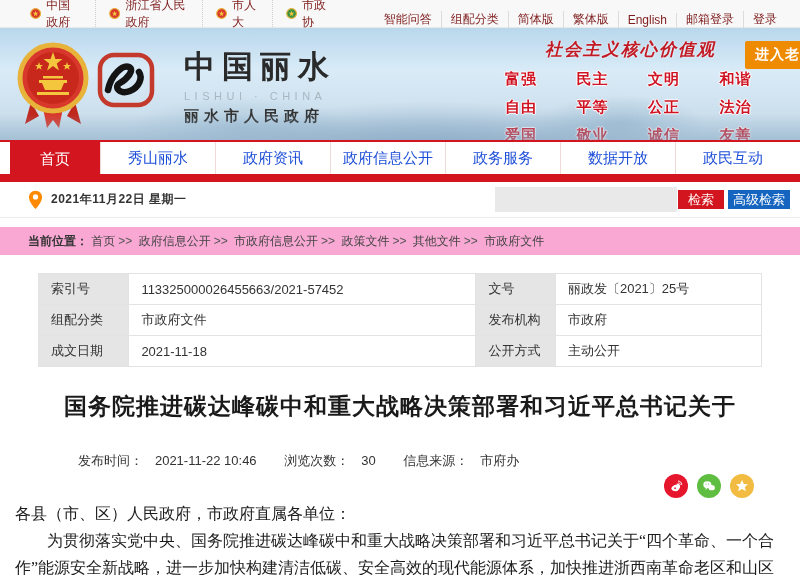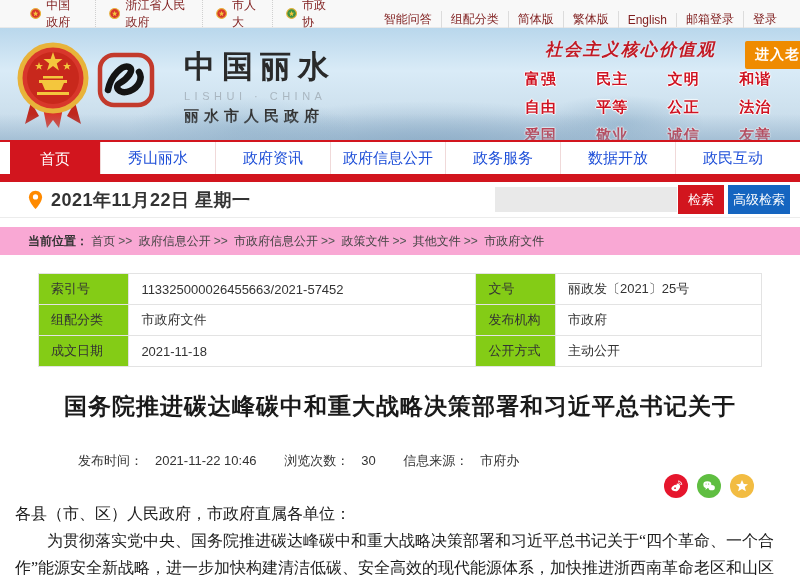--- a/index.html
+++ b/index.html
@@ -37,59 +37,59 @@
   .sitesub { font-size:15px; font-weight:bold; letter-spacing:5px; color:#333; margin-top:5px; }
   .values-title { position:absolute; left:545px; top:10px; width:200px;
     font-family:"Liberation Serif","DejaVu Serif",serif; font-style:italic;
     font-weight:bold; font-size:17px; color:#c11a25; letter-spacing:2px;
     text-shadow:0 0 2px #fff; }
   .elderly { position:absolute; right:-10px; top:13px; background:#ef8b00; color:#fff;
     font-size:14px; font-weight:bold; padding:5px 10px; border-radius:2px;
     letter-spacing:1px; cursor:pointer; border:none; }
   .values-grid { position:absolute; left:505px; top:42px; width:286px;
     display:grid; grid-template-columns:repeat(4,1fr); row-gap:9px; }
-  .values-grid span { text-align:center; font-size:15px; font-weight:bold; color:#cf1322;
+  .values-grid span { font-size:15px; font-weight:bold; color:#cf1322;
     letter-spacing:1px;
     text-shadow:-1px 0 1px #fff,1px 0 1px #fff,0 -1px 1px #fff,0 1px 1px #fff; }
 
   
   .navwrap { border-top:2px solid #d2151e; background:#fff; }
   .nav { display:flex; height:32px; padding:0 10px; }
   .nav-item { flex:1; text-align:center; line-height:32px; font-size:15px; color:#1d4ed8;
     border-left:1px solid #f0d9d9; cursor:pointer; white-space:nowrap; }
   .nav-item:first-child { border-left:none; }
   .nav-item.active { flex:0 0 90px; background:#d2151e; color:#fff; height:40px;
     margin-bottom:-8px; position:relative; z-index:1; line-height:34px; }
   .navstrip { height:8px; background:#d2151e; }
 
   
   .datebar { height:36px; display:flex; align-items:center; padding:0 10px 0 28px;
     border-bottom:1px solid #ececec; }
-  .date { font-size:18px; font-weight:bold; color:#333; margin-left:8px; letter-spacing:.5px; }
+  .date { font-size:12px; font-weight:bold; color:#333; margin-left:8px; letter-spacing:.5px; }
   .searchbox { margin-left:auto; display:flex; align-items:center; }
   .search-input { width:182px; height:25px; background:#e9e9e9; border:none; padding:0 8px;
     font-size:13px; }
-  .btn { height:29px; border:none; color:#fff; font-size:13px; cursor:pointer; }
+  .btn { height:19px; border:none; color:#fff; font-size:13px; cursor:pointer; }
   .btn-search { width:46px; background:#d2151e; margin-left:1px; }
   .btn-adv { width:62px; background:#1565c0; margin-left:4px; }
 
   
   .breadcrumb { height:28px; line-height:28px; background:#f9a8d4; margin-top:9px;
     padding:0 28px; font-size:12px; color:#444; white-space:nowrap; }
   .breadcrumb b { font-weight:bold; color:#333; }
   .crumb { color:#444; cursor:pointer; }
   .sep { margin:0 3px; color:#555; }
 
   
   .content { padding:18px 38px 0; }
   .meta-table { width:100%; border-collapse:collapse; font-size:13px; color:#333;
     table-layout:fixed; }
   .meta-table td { border:1px solid #e3e3e3; height:31px; padding:0 12px;
     overflow:hidden; white-space:nowrap; }
-  .meta-table td.lab { background:#84cc16; }
+  .meta-table td.lab { background:#e5e5e5; }
   .doc-title { text-align:center; font-size:23px; font-weight:bold; color:#1a1a1a;
     margin-top:24px; letter-spacing:1px; }
   .pubmeta { margin-top:30px; width:72%; text-align:center; font-size:13px; color:#333; }
   .pubmeta span { margin:0 6px; }
   .share { display:flex; justify-content:flex-end; gap:9px; padding-right:8px; margin-top:4px; }
   .sicon { width:24px; height:24px; border-radius:50%; display:flex; align-items:center;
     justify-content:center; cursor:pointer; }
   .sicon.weibo { background:#e6162d; }
   .sicon.wechat { background:#5fbe41; }
   .sicon.star { background:#f2bc42; color:#fff; font-size:14px; }

